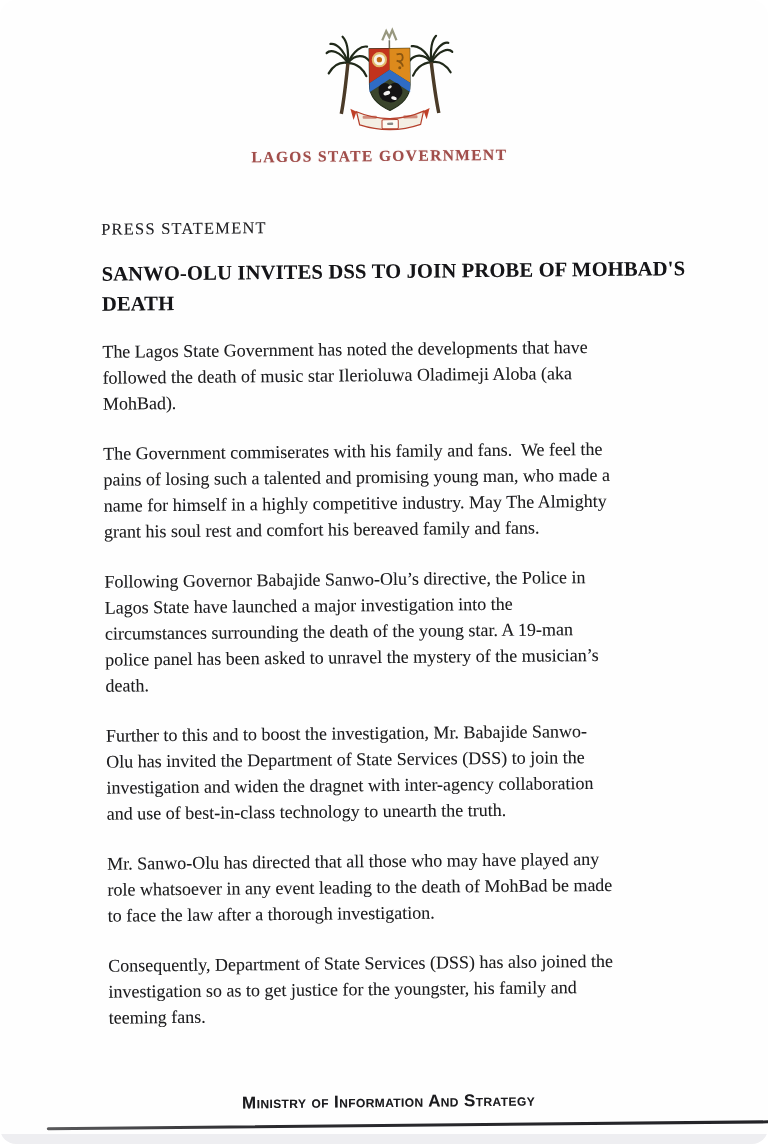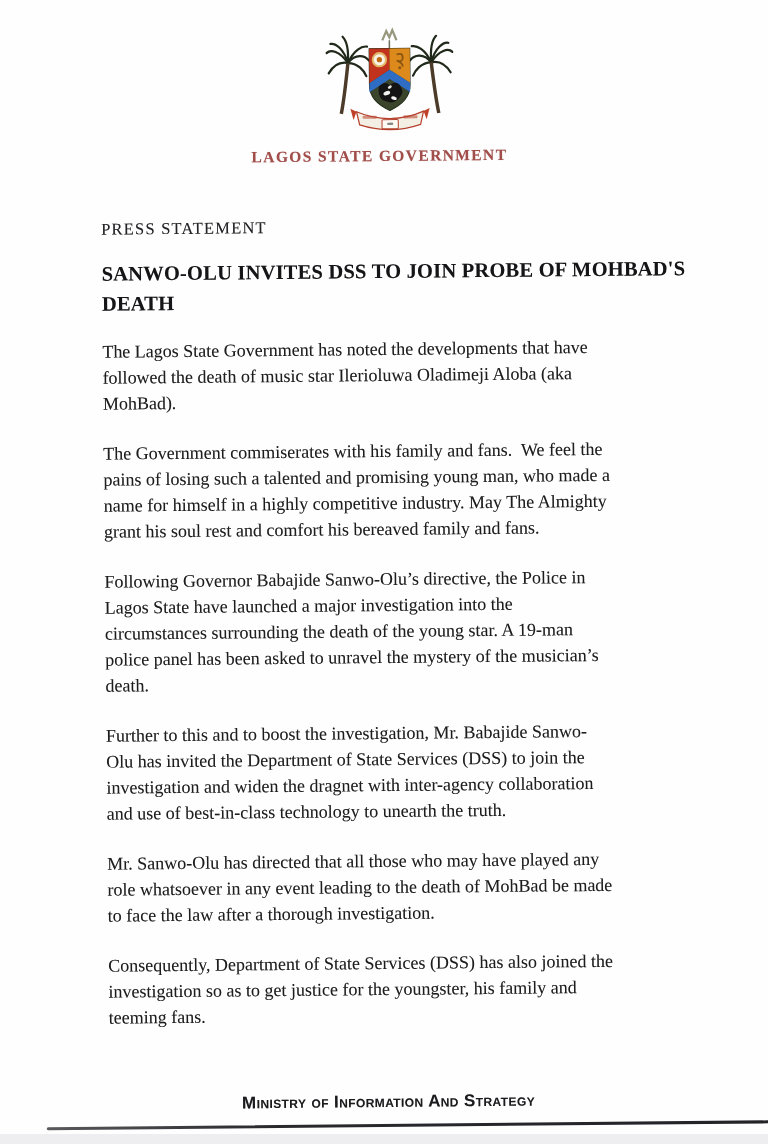--- a/index.html
+++ b/index.html
@@ -4,20 +4,21 @@
 <style>
   html, body { margin: 0; padding: 0; background: #ffffff; }
   .page {
     position: relative;
     width: 768px;
     height: 1144px;
     background: #fefefe;
     overflow: hidden;
     font-family: "Liberation Serif", "DejaVu Serif", serif;
     color: #1d1d1f;
+    border-radius: 16px;
   }
   .tilt {
     position: absolute;
     inset: 0;
     transform: rotate(-0.55deg);
     transform-origin: 50% 55%;
   }
   .page * { text-shadow: 0 0 0.6px rgba(45,45,45,0.35); }
 
   

